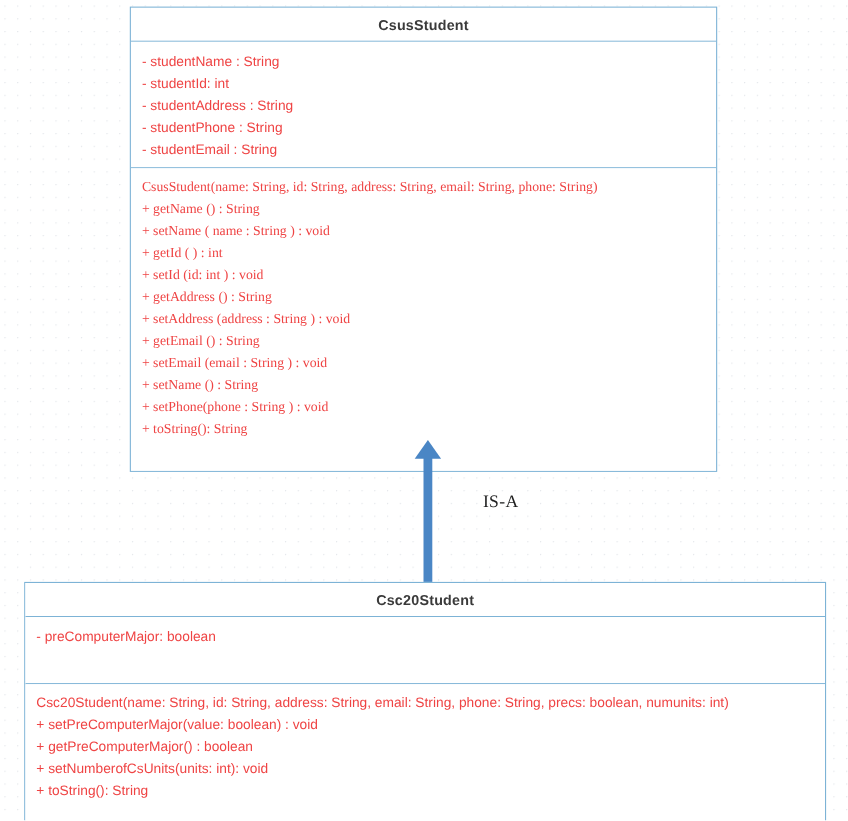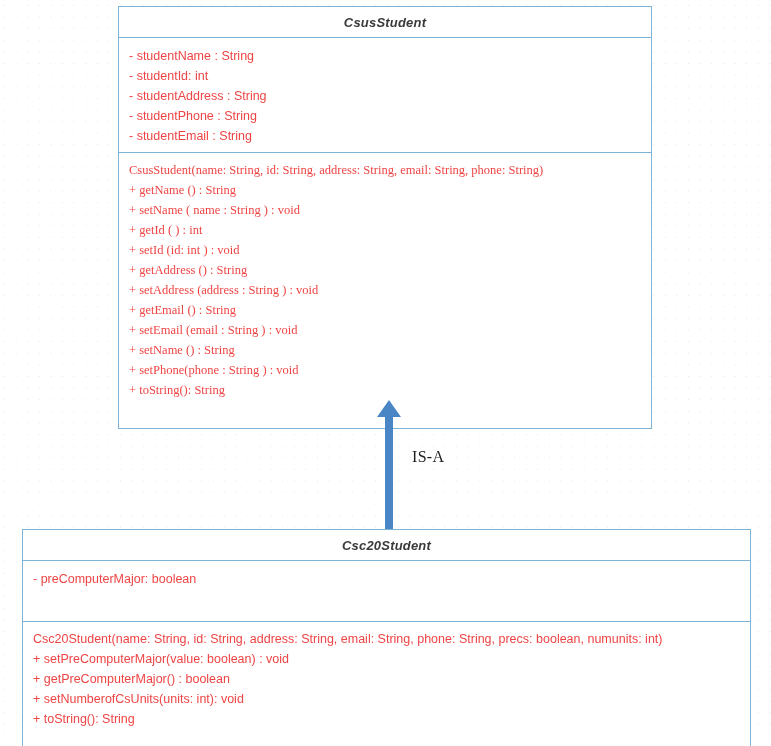--- a/index.html
+++ b/index.html
@@ -31,21 +31,20 @@
   .uml-title {
     text-align: center;
     font-size: 13px;
     font-weight: bold;
     color: #3a3a3a;
     letter-spacing: 0.2px;
     padding: 8px 4px 7px 4px;
     border-bottom: 1px solid #7db3d6;
     white-space: nowrap;
     background: #ffffff;
-    font-style: italic;
   }
   .uml-compartment {
     padding: 7px 0 7px 0;
     background: #ffffff;
   }
   .uml-compartment.bordered {
     border-bottom: 1px solid #7db3d6;
   }
   .uml-row {
     font-size: 12.5px;
@@ -78,21 +77,21 @@
   
   #generalization-arrow {
     position: absolute;
     left: 376px;
     top: 400px;
     width: 26px;
     height: 132px;
   }
   #is-a-label {
     position: absolute;
-    left: 412px;
+    left: 439px;
     top: 448px;
     font-family: "Liberation Serif", serif;
     font-size: 16px;
     color: #1f1f1f;
     letter-spacing: 0.3px;
     white-space: nowrap;
   }
 </style>
 </head>
 <body>

